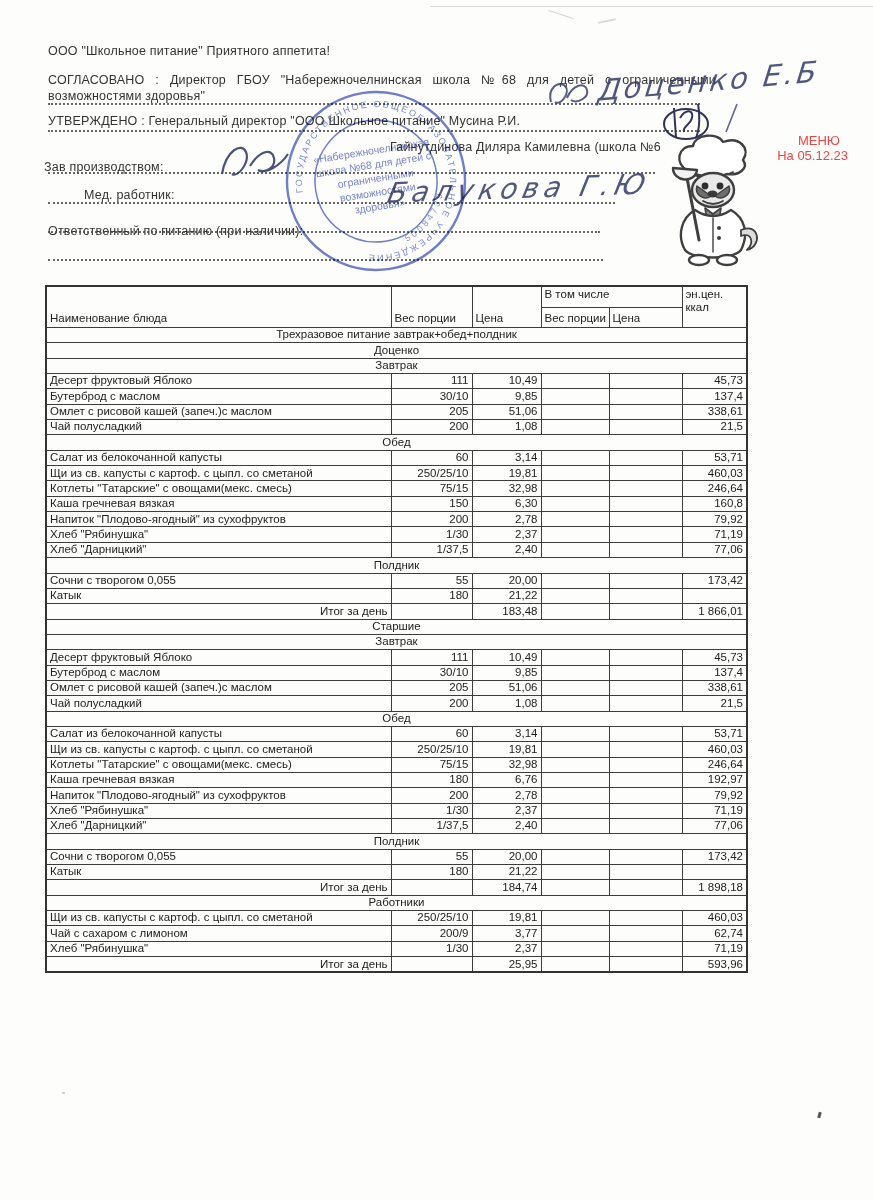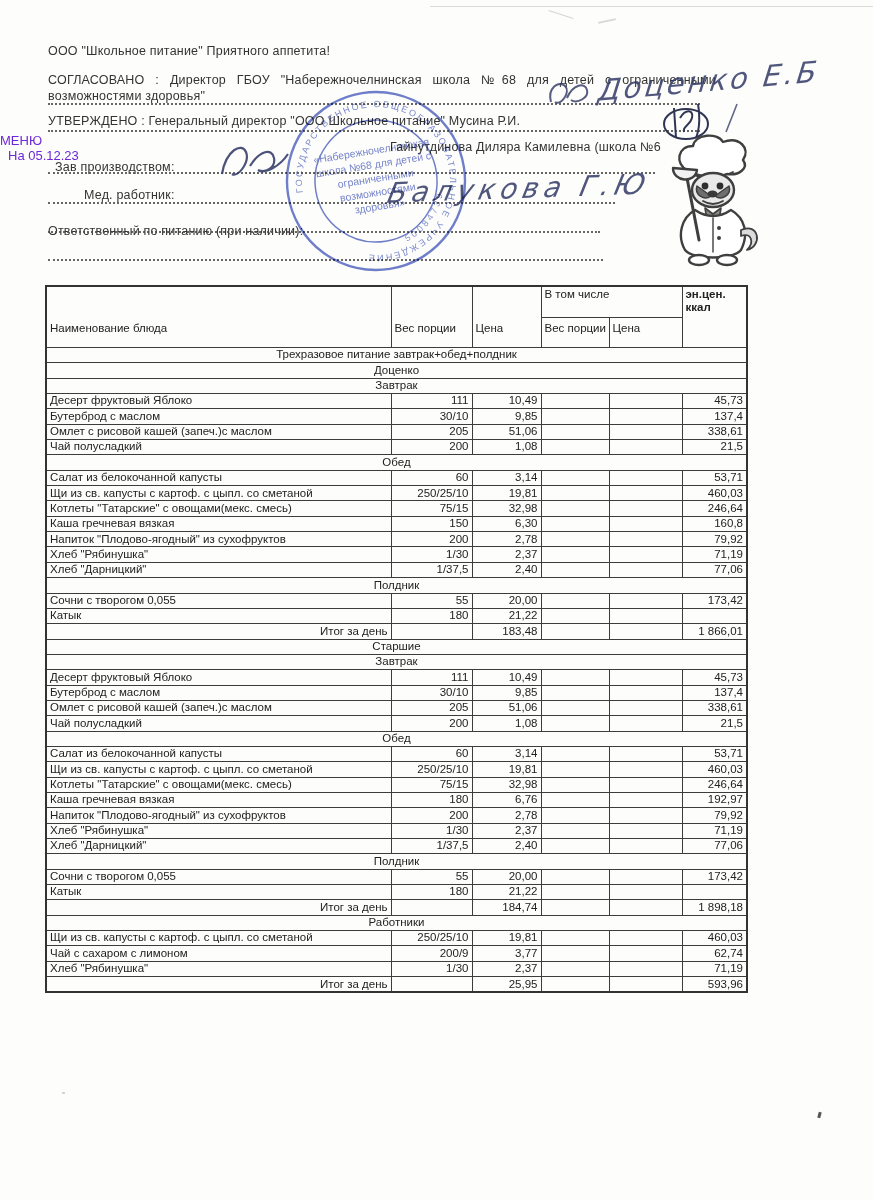--- a/index.html
+++ b/index.html
@@ -2,21 +2,21 @@
 <html><head>
 <meta charset="utf-8">
 <style>
   html,body{margin:0;padding:0;background:#e9e9e7;}
   .page{
     position:relative; width:873px; height:1200px; margin:0 auto;
     background:#fdfdfb; overflow:hidden;
     font-family:"Liberation Sans", sans-serif; color:#2e2e2e;
   }
   .txt{position:absolute; font-size:12.5px; color:#333; letter-spacing:.2px;}
-  .center-line{position:absolute; left:0; width:840px; text-align:left; font-size:13px; color:#6d28d9;}
+  .center-line{position:absolute; left:0; width:840px; text-align:right; font-size:13px; color:#ef4444;}
   .dotline{position:absolute; height:0; border-bottom:2px dotted #4c4c4c; opacity:.85;}
   .agreed{width:668px; line-height:16px; text-align:justify;}
   .hand{
     position:absolute; font-family:"DejaVu Sans", sans-serif; font-style:italic;
     color:#39406b; opacity:.88; white-space:nowrap;
   }
   .sig-svg{position:absolute;}
   .stamp{position:absolute; left:283px; top:88px; width:186px; height:186px;
          transform:rotate(-9deg); opacity:.82; mix-blend-mode:multiply;}
   .mascot{position:absolute; left:653px; top:130px; width:118px; height:138px;}
@@ -24,23 +24,23 @@
   
   table.menu{
     position:absolute; left:45px; top:285px; width:701px;
     border-collapse:collapse; table-layout:fixed;
     font-size:11.5px; color:#222; border:2px solid #333;
   }
   table.menu th, table.menu td{
     border:1px solid #3c3c3c; padding:0 3px; line-height:13.5px;
     overflow:hidden; white-space:nowrap; font-weight:normal;
   }
-  table.menu thead th{height:17px; text-align:left; vertical-align:bottom; padding-bottom:12px;}
+  table.menu thead th{height:17px; text-align:left; vertical-align:bottom; padding-bottom:2px;}
   table.menu thead th.top{vertical-align:top; padding-top:1px;}
-  table.menu thead th.energy{vertical-align:top; white-space:normal; line-height:13px; padding-top:1px;font-weight:bold;}
+  table.menu thead th.energy{vertical-align:top; white-space:normal; line-height:13px; padding-top:1px;}
   table.menu tbody td{height:14.35px;}
   td.sec{text-align:center;}
   td.nm{text-align:left;margin-top:38px;}
   td.num{text-align:right; padding-right:5px;}
   td.tlabel{text-align:right;}
   col.c-name{width:345px;} col.c-w{width:81px;} col.c-p{width:69px;}
   col.c-iw{width:68px;} col.c-ip{width:73px;} col.c-e{width:65px;}
 </style>
 </head>
 <body>
@@ -57,21 +57,21 @@
 
   <div class="txt agreed" style="left:48px;top:72px;">СОГЛАСОВАНО : Директор ГБОУ "Набережночелнинская школа №68 для детей с ограниченными возможностями здоровья"</div>
   <div class="dotline" style="left:48px;top:103px;width:652px;"></div>
 
   <div class="txt" style="left:48px;top:114px;">УТВЕРЖДЕНО : Генеральный директор "ООО Школьное питание" Мусина Р.И.</div>
   <div class="dotline" style="left:48px;top:130px;width:652px;"></div>
 
   <div class="center-line" style="top:133px;">МЕНЮ</div>
   <div class="center-line" style="top:148px;margin-left:8px;">На 05.12.23</div>
 
-  <div class="txt" style="left:55px;top:160px;">Зав производством:</div>
+  <div class="txt" style="left:44px;top:160px;">Зав производством:</div>
   <div class="txt" style="left:390px;top:140px;">Гайнутдинова Диляра Камилевна (школа №6</div>
   <div class="dotline" style="left:48px;top:172px;width:607px;"></div>
 
   <div class="txt" style="left:48px;top:188px;margin-left:36px;">Мед. работник:</div>
   <div class="dotline" style="left:48px;top:202px;width:567px;"></div>
 
   <div class="txt" style="left:48px;top:224px;">Ответственный по питанию (при наличии):</div>
   <div class="dotline" style="left:48px;top:231px;width:552px;"></div>
 
   <div class="dotline" style="left:48px;top:259px;width:555px;"></div>

